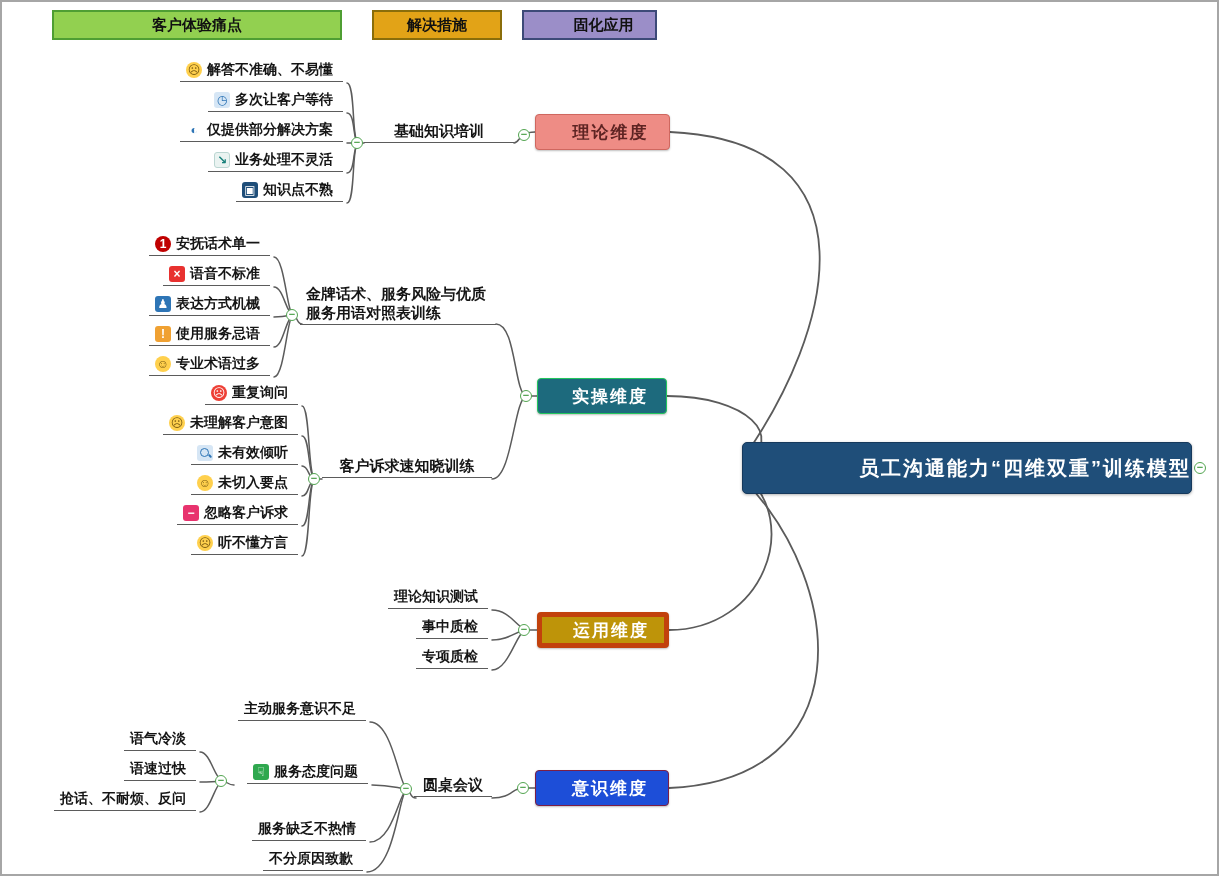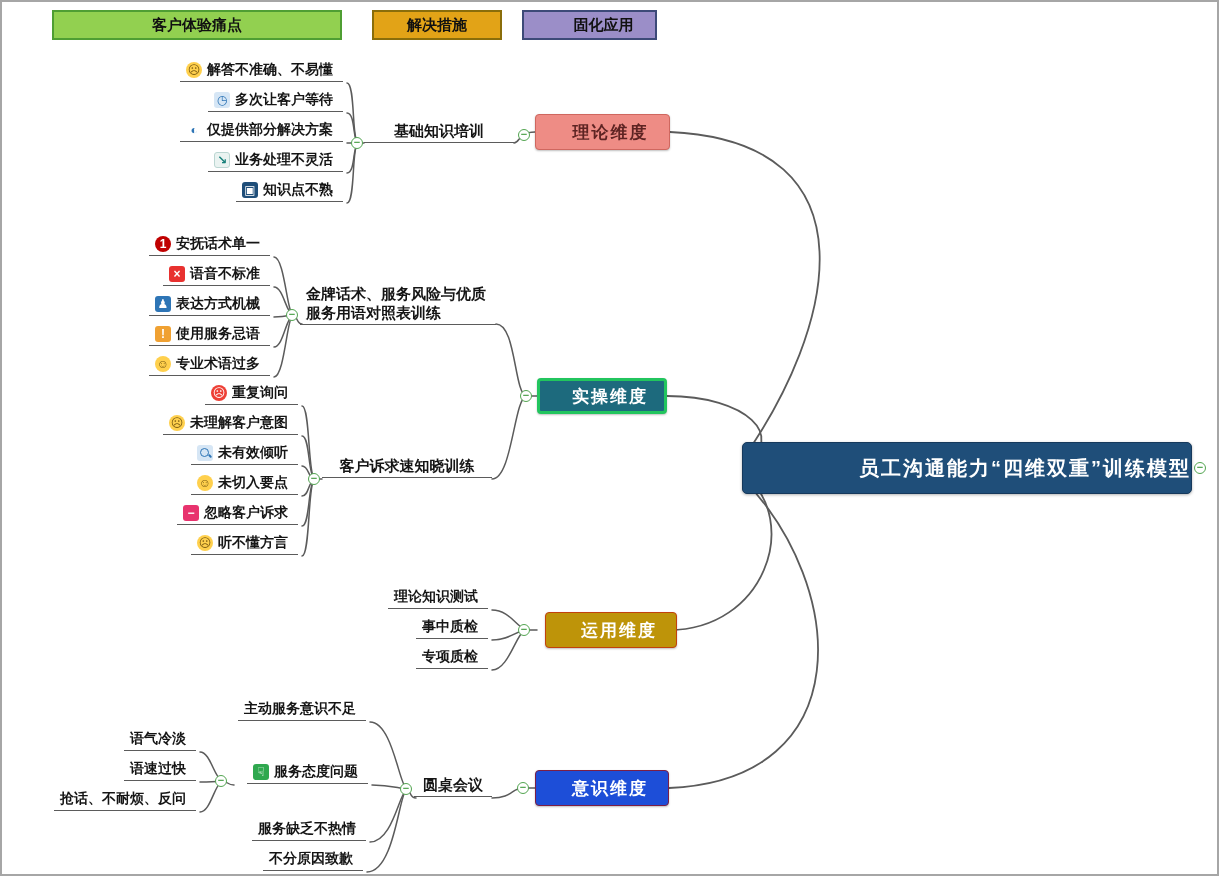--- a/index.html
+++ b/index.html
@@ -10,22 +10,22 @@
   .leaf{position:absolute;z-index:2;display:flex;align-items:center;gap:5px;height:22px;padding:0 10px 2px 6px;
         border-bottom:1.6px solid #5b5b5b;white-space:nowrap;font-weight:700;font-size:14px;color:#151515;}
   .icon{width:16px;height:16px;border-radius:3px;display:inline-flex;align-items:center;justify-content:center;
         font-size:12px;line-height:1;flex:0 0 auto;font-weight:700;}
   .nlabel{position:absolute;z-index:2;height:22px;line-height:20px;padding:0 6px 2px 6px;border-bottom:1.6px solid #5b5b5b;
         font-weight:700;font-size:15px;color:#151515;white-space:nowrap;text-align:center;}
   .nlabel.multi{white-space:normal;height:auto;line-height:19px;text-align:left;}
   .dim-box{position:absolute;z-index:2;display:flex;align-items:center;justify-content:center;border-radius:4px;
         font-weight:700;font-size:17px;letter-spacing:2px;color:#ffffff;box-shadow:0 1px 2px rgba(0,0,0,.25);padding-left:16px;}
   .dim-box.theory{color:#5e2423;border:1px solid #cf675f;}
-  .dim-box.practice{border:3px solid #22c55e;}
-  .dim-box.application{border:1px solid #c2410c;margin-left:8px;}
+  .dim-box.practice{border:1px solid #22c55e;}
+  .dim-box.application{border:5px solid #c2410c;}
   .dim-box.awareness{border:1px solid #7c1e45;}
   #root-box{position:absolute;z-index:2;display:flex;align-items:center;justify-content:flex-end;border-radius:5px;
         color:#fff;font-weight:700;font-size:20px;letter-spacing:2px;border:1px solid #16395c;box-shadow:0 1px 3px rgba(0,0,0,.3);padding-left:8px;}
   .legend-chip{position:absolute;z-index:2;height:30px;display:flex;align-items:center;justify-content:center;
         font-weight:700;font-size:15px;color:#111;border:2px solid #666;}
   .legend-chip.green{border-color:#4f9e33;}
   .legend-chip.gold{border-color:#8a6d0a;}
   .legend-chip.purple{border-color:#3d4a78;padding-left:28px;}
   .collapse{position:absolute;z-index:5;width:12px;height:12px;border:1px solid #53a551;border-radius:50%;background:#fff;
         color:#53a551;display:flex;align-items:center;justify-content:center;font-size:11px;line-height:1;font-weight:700;cursor:pointer;}

